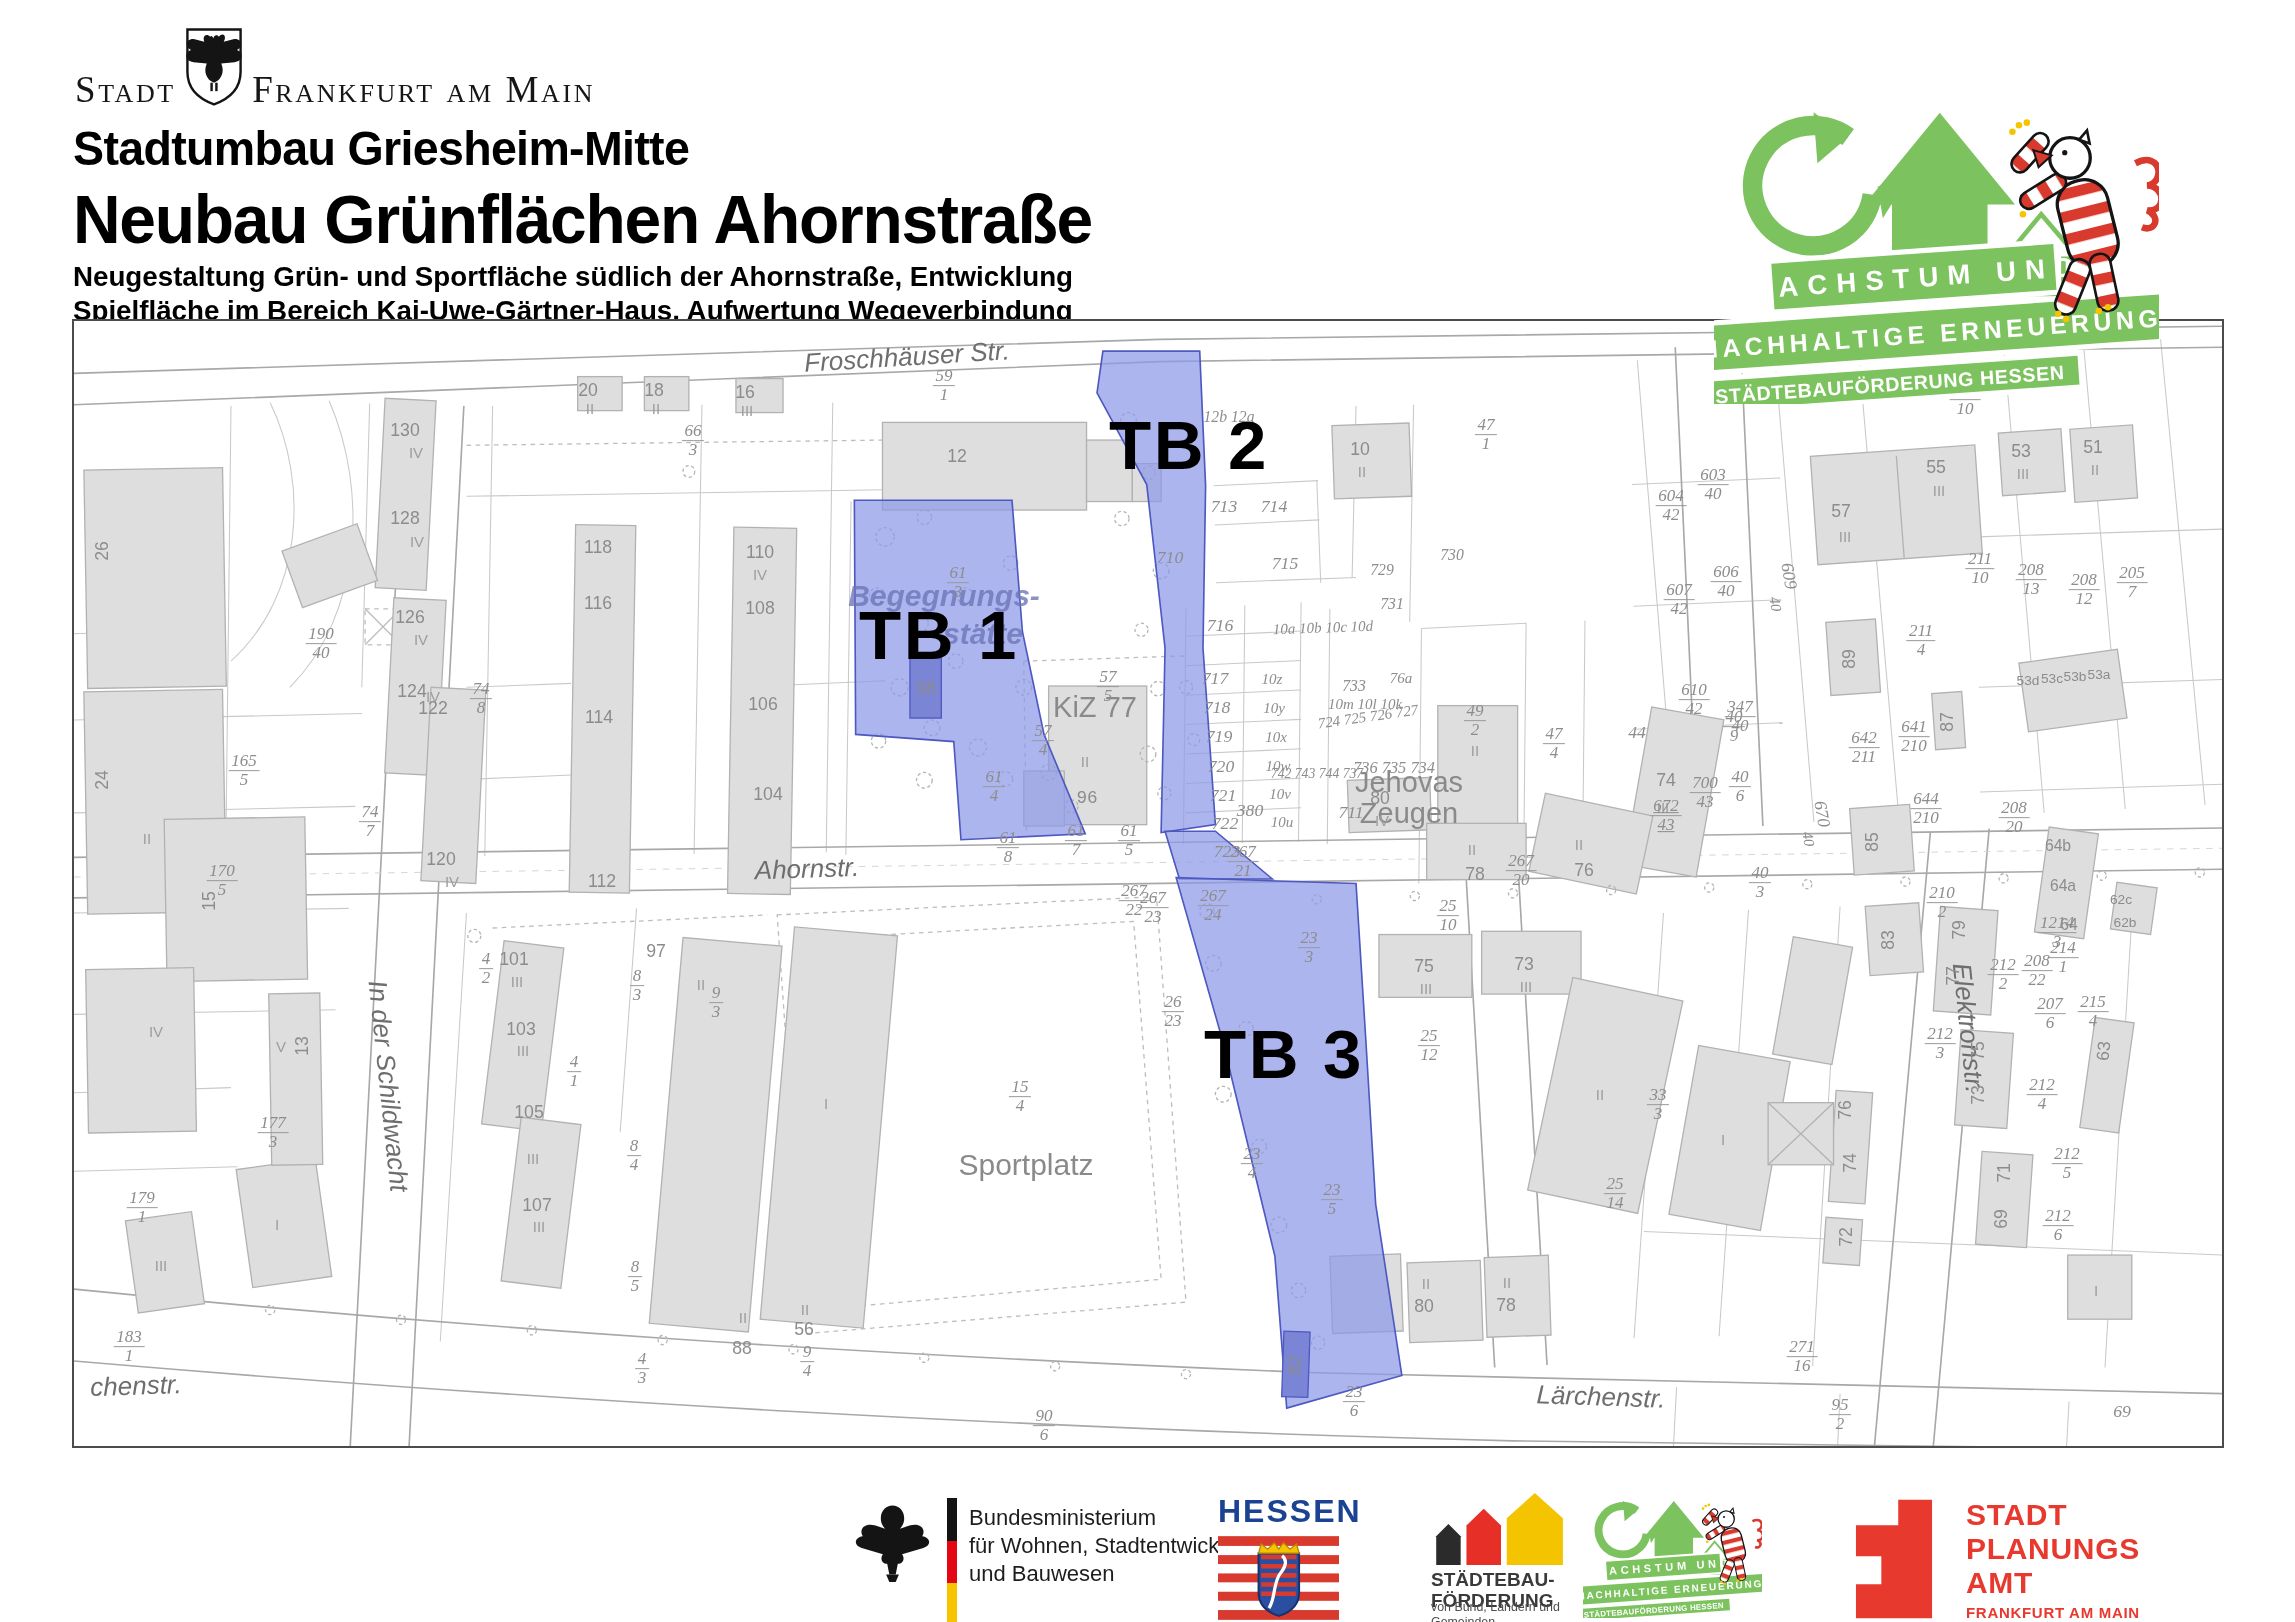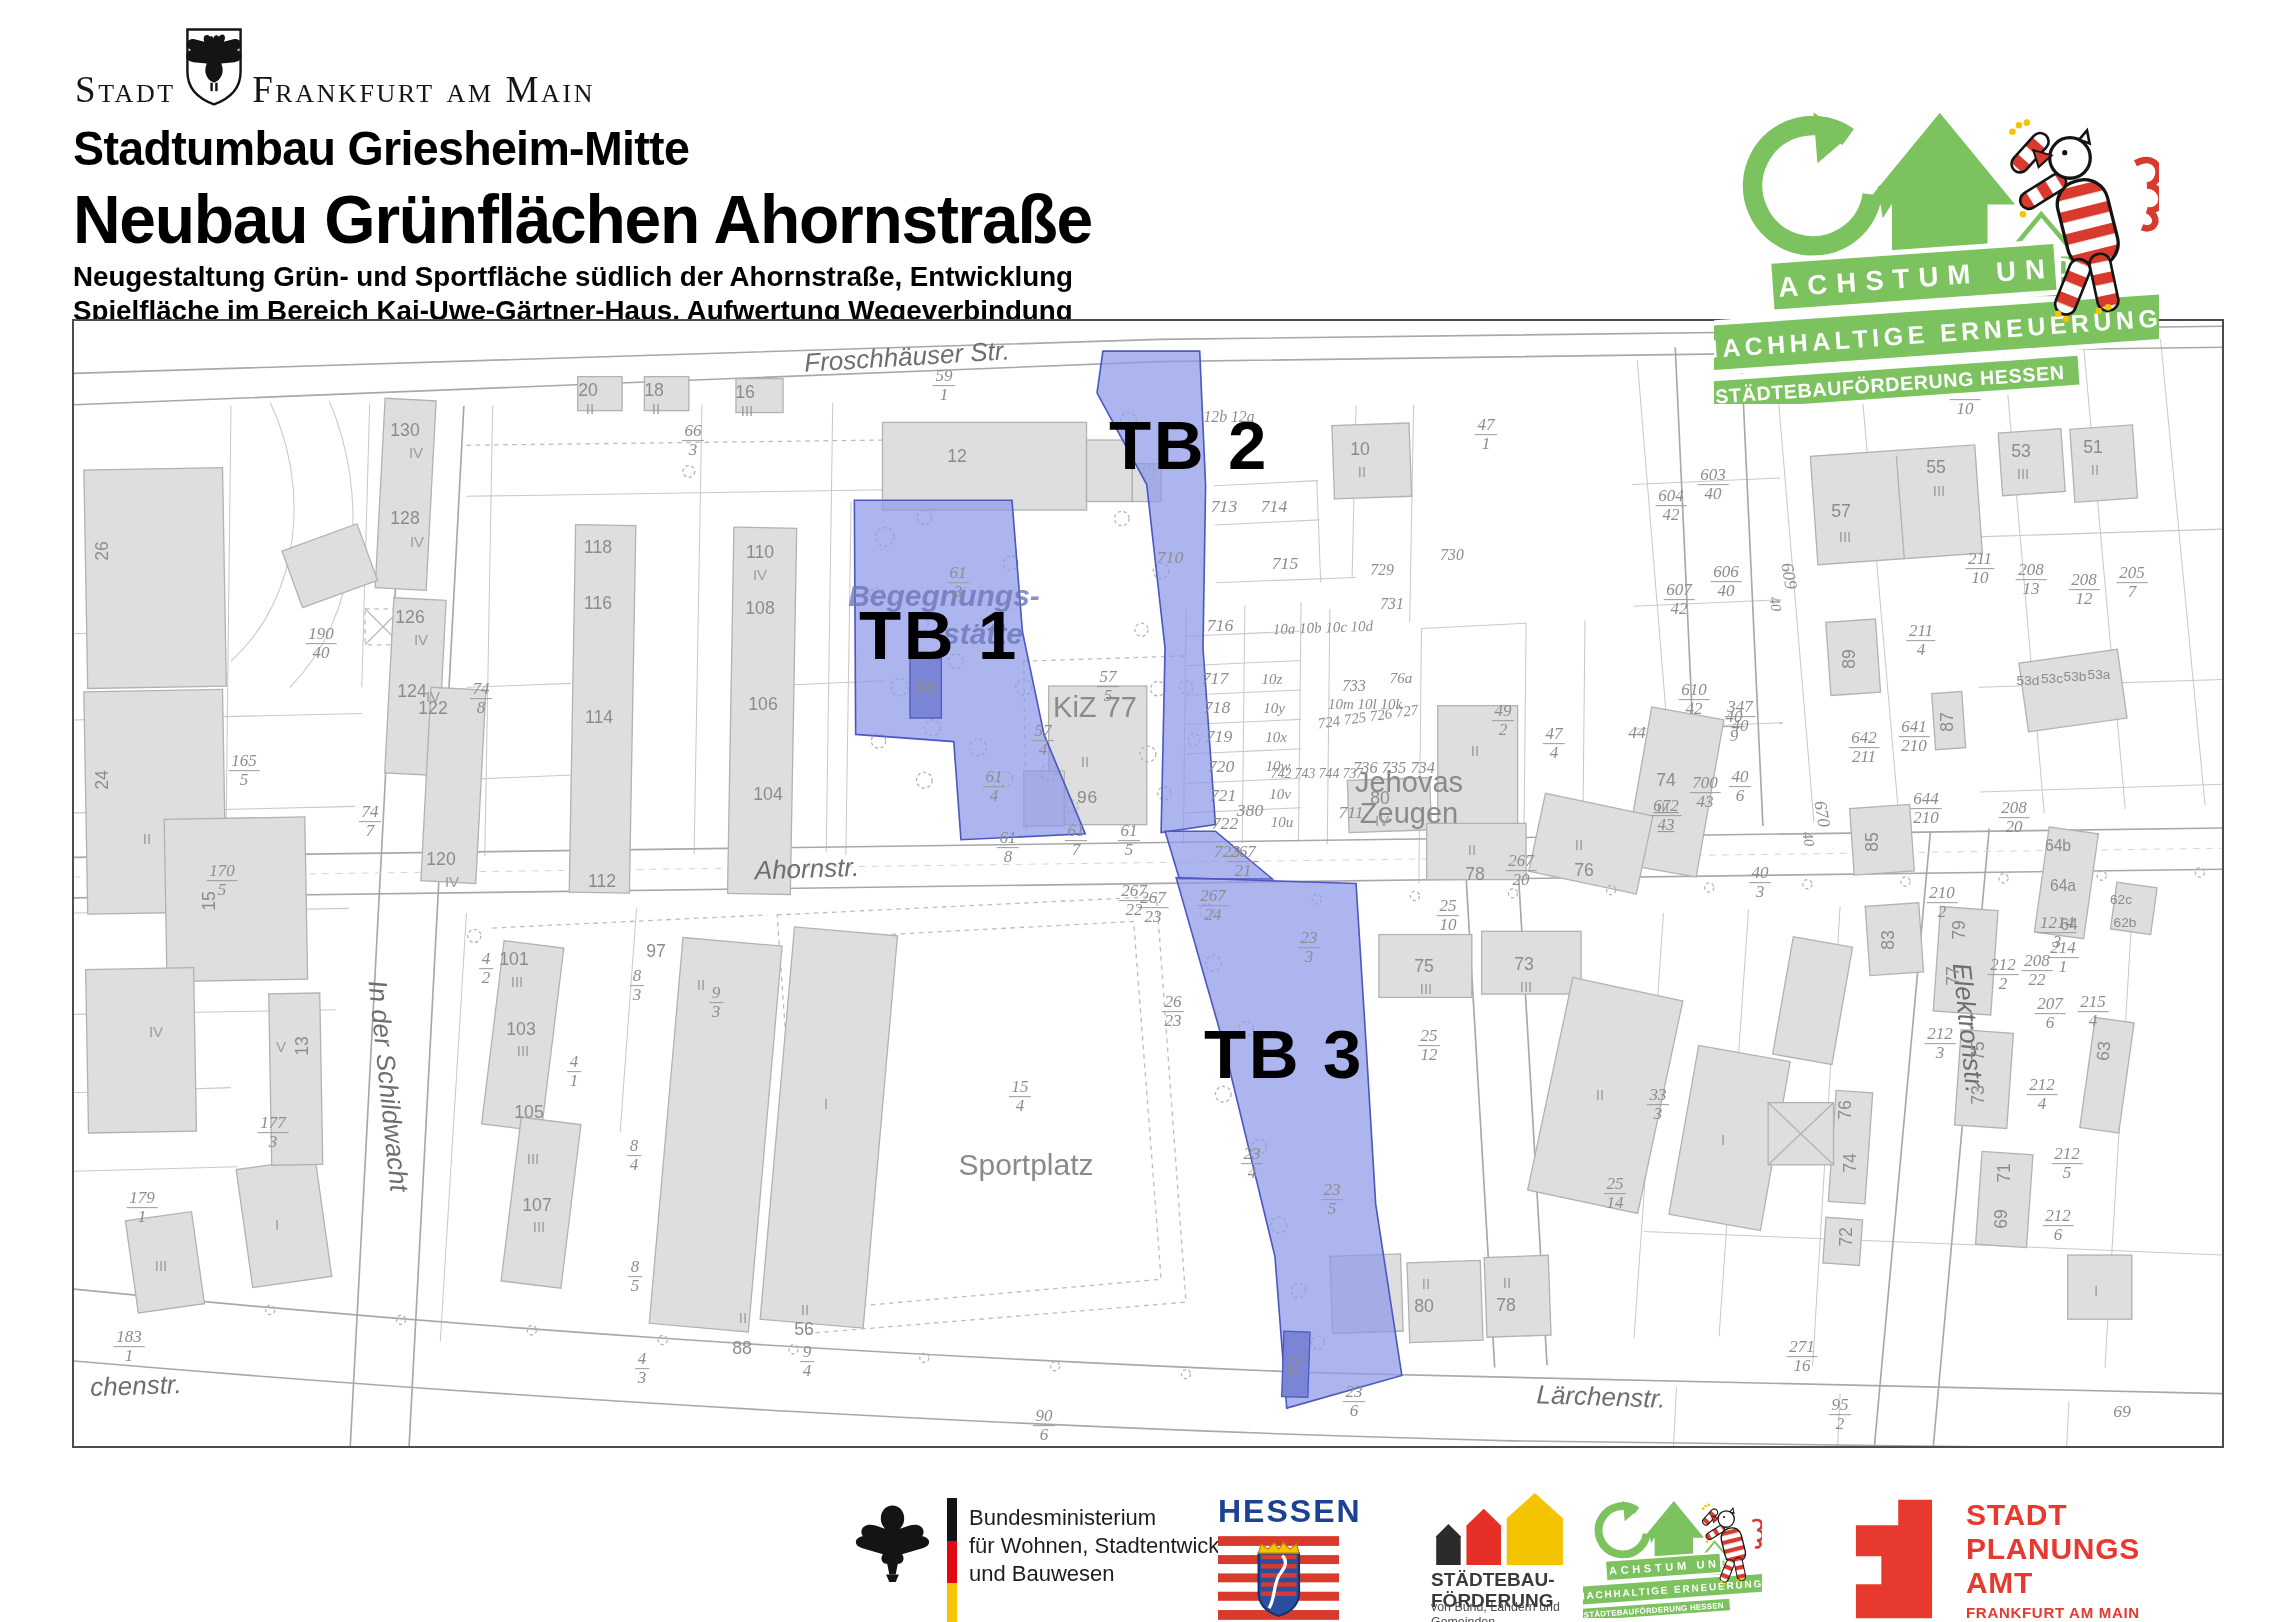--- a/index.html
+++ b/index.html
@@ -653,21 +653,21 @@
         <span class="d">12</span>
       </div>
       <div class="frac" style="left: 1584px; top: 784px; transform: translate(-50%, -50%) rotate(0deg);">
         <span class="n">33</span>
         <span class="d">3</span>
       </div>
       <div class="frac" style="left: 1541px; top: 873px; transform: translate(-50%, -50%) rotate(0deg);">
         <span class="n">25</span>
         <span class="d">14</span>
       </div>
-      <div class="frac" style="left: 1401px; top: 400px; transform: translate(-50%, -50%) rotate(0deg); margin-left: 28px;">
+      <div class="frac" style="left: 1401px; top: 400px; transform: translate(-50%, -50%) rotate(0deg);">
         <span class="n">49</span>
         <span class="d">2</span>
       </div>
       <div class="frac" style="left: 1480px; top: 423px; transform: translate(-50%, -50%) rotate(0deg);">
         <span class="n">47</span>
         <span class="d">4</span>
       </div>
       <div class="frac" style="left: 1412px; top: 114px; transform: translate(-50%, -50%) rotate(0deg);">
         <span class="n">47</span>
         <span class="d">1</span>

